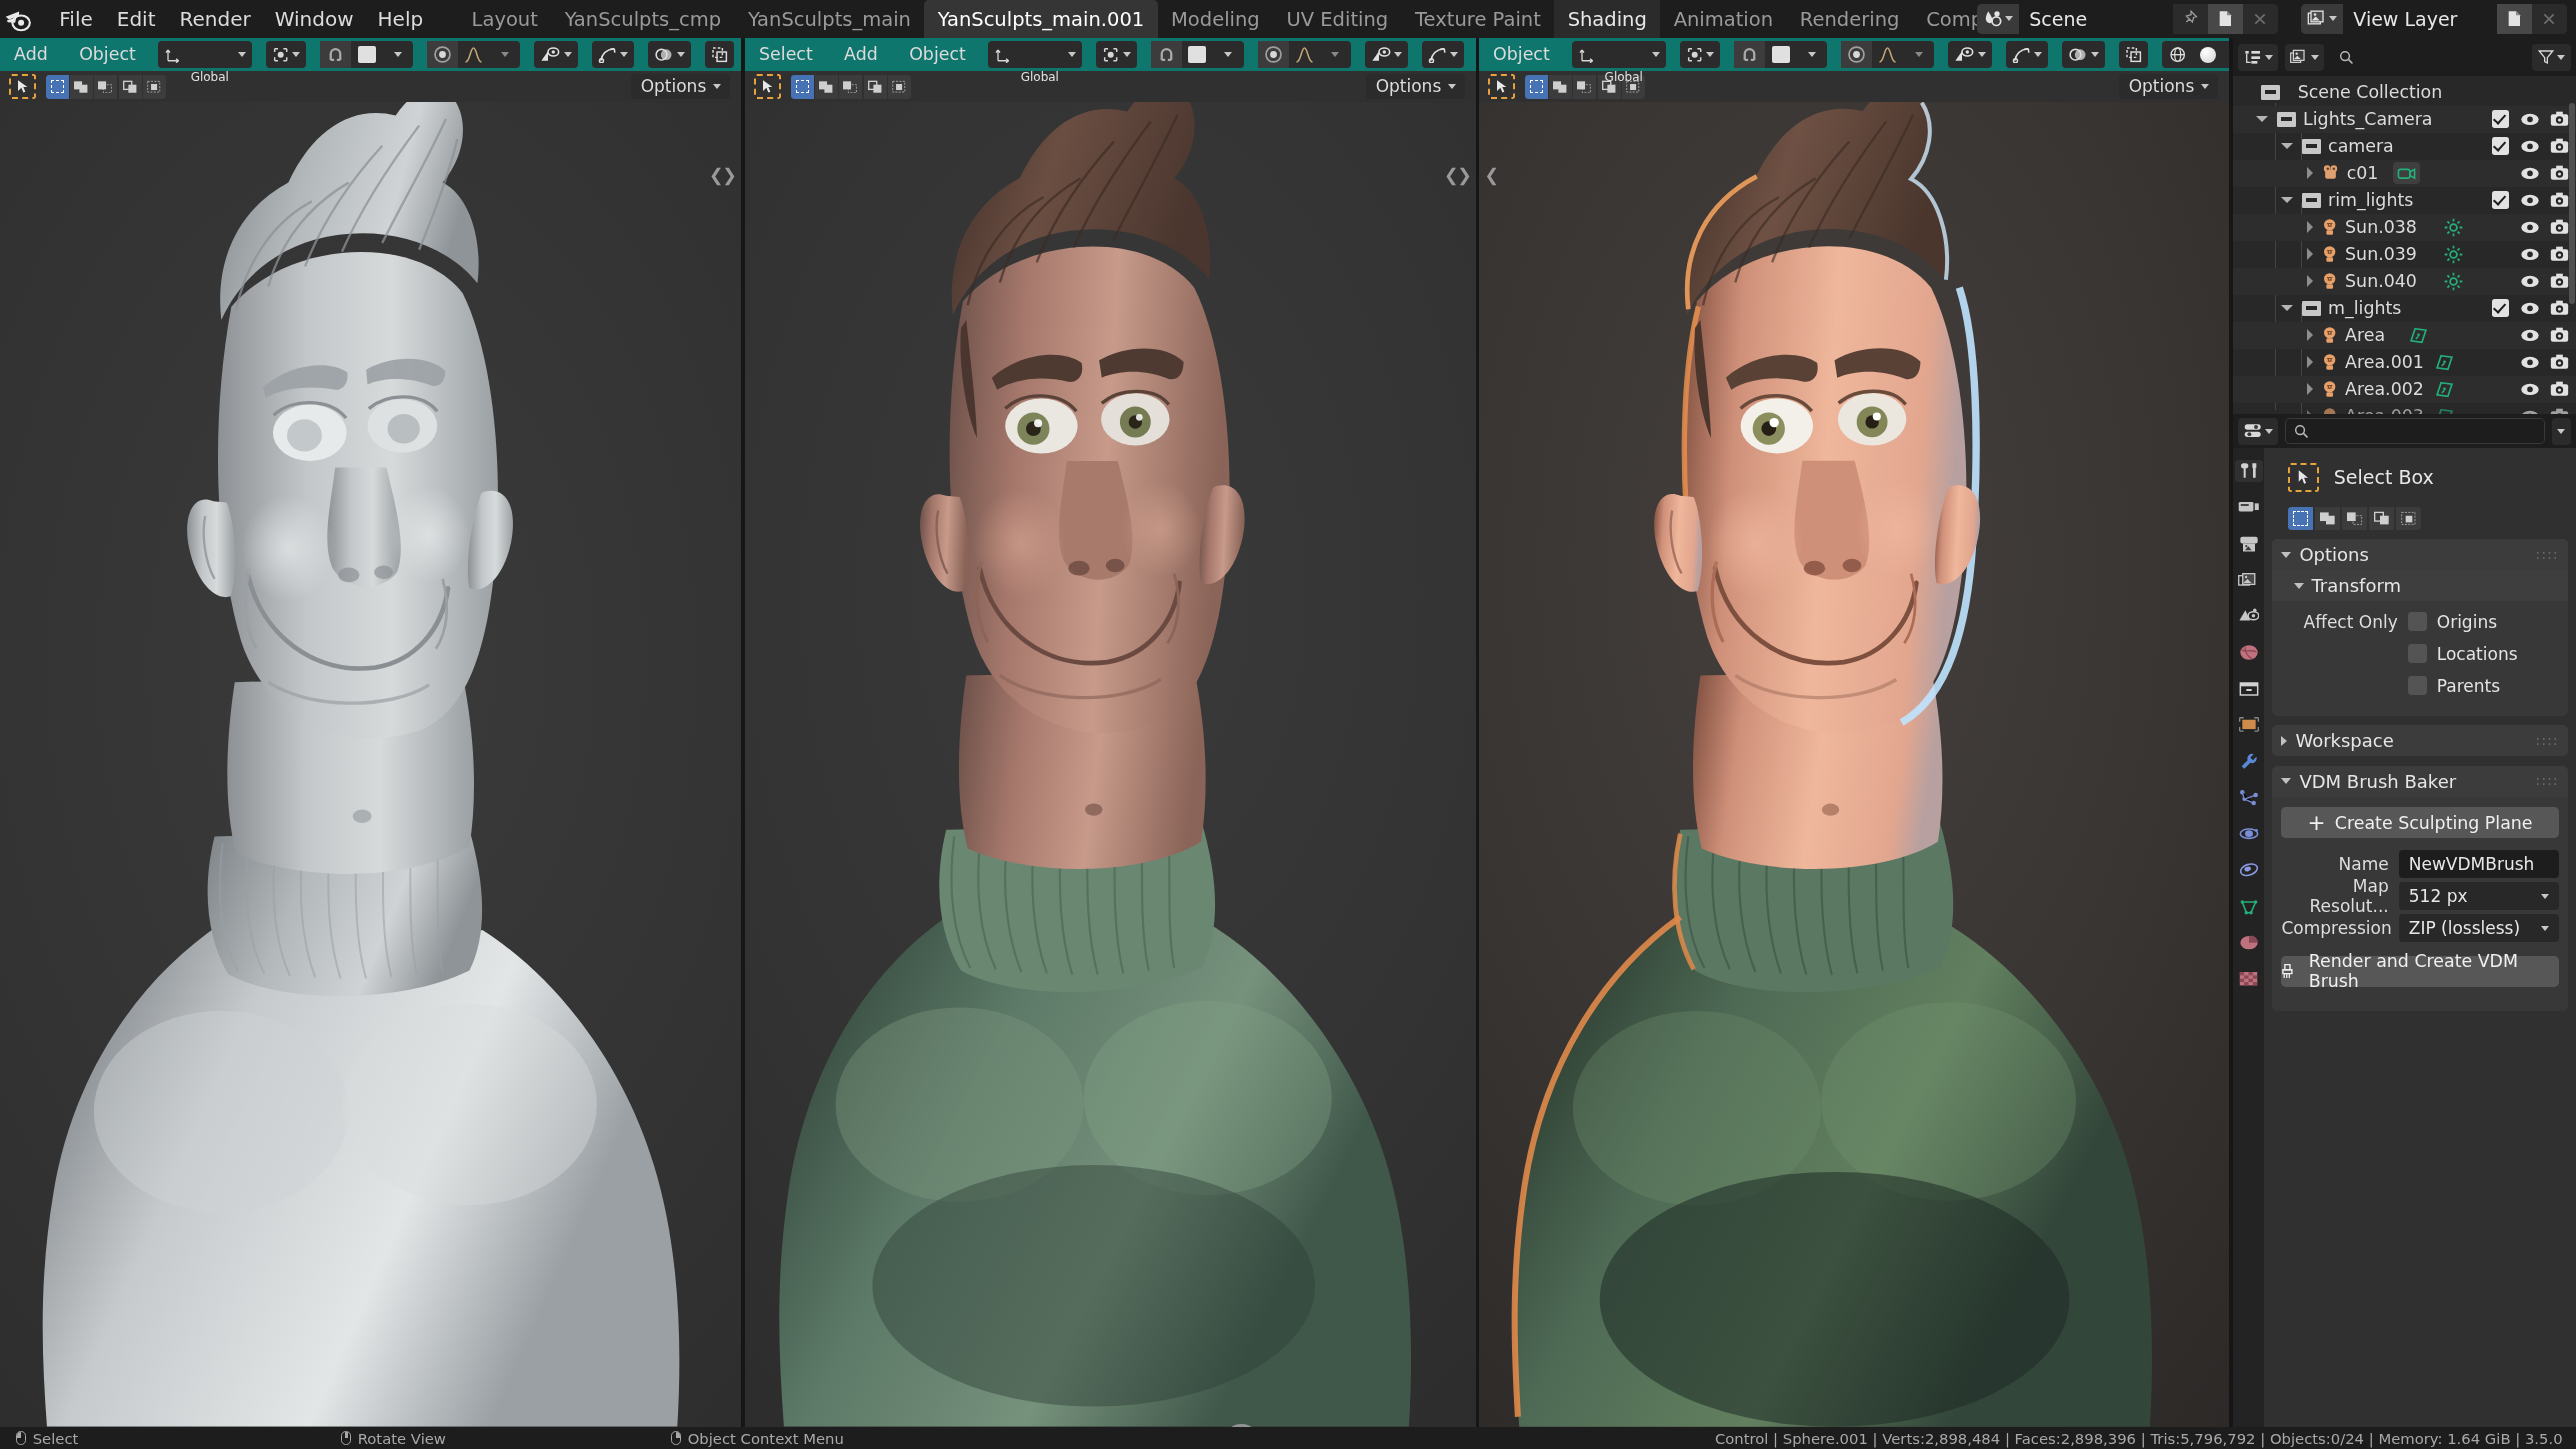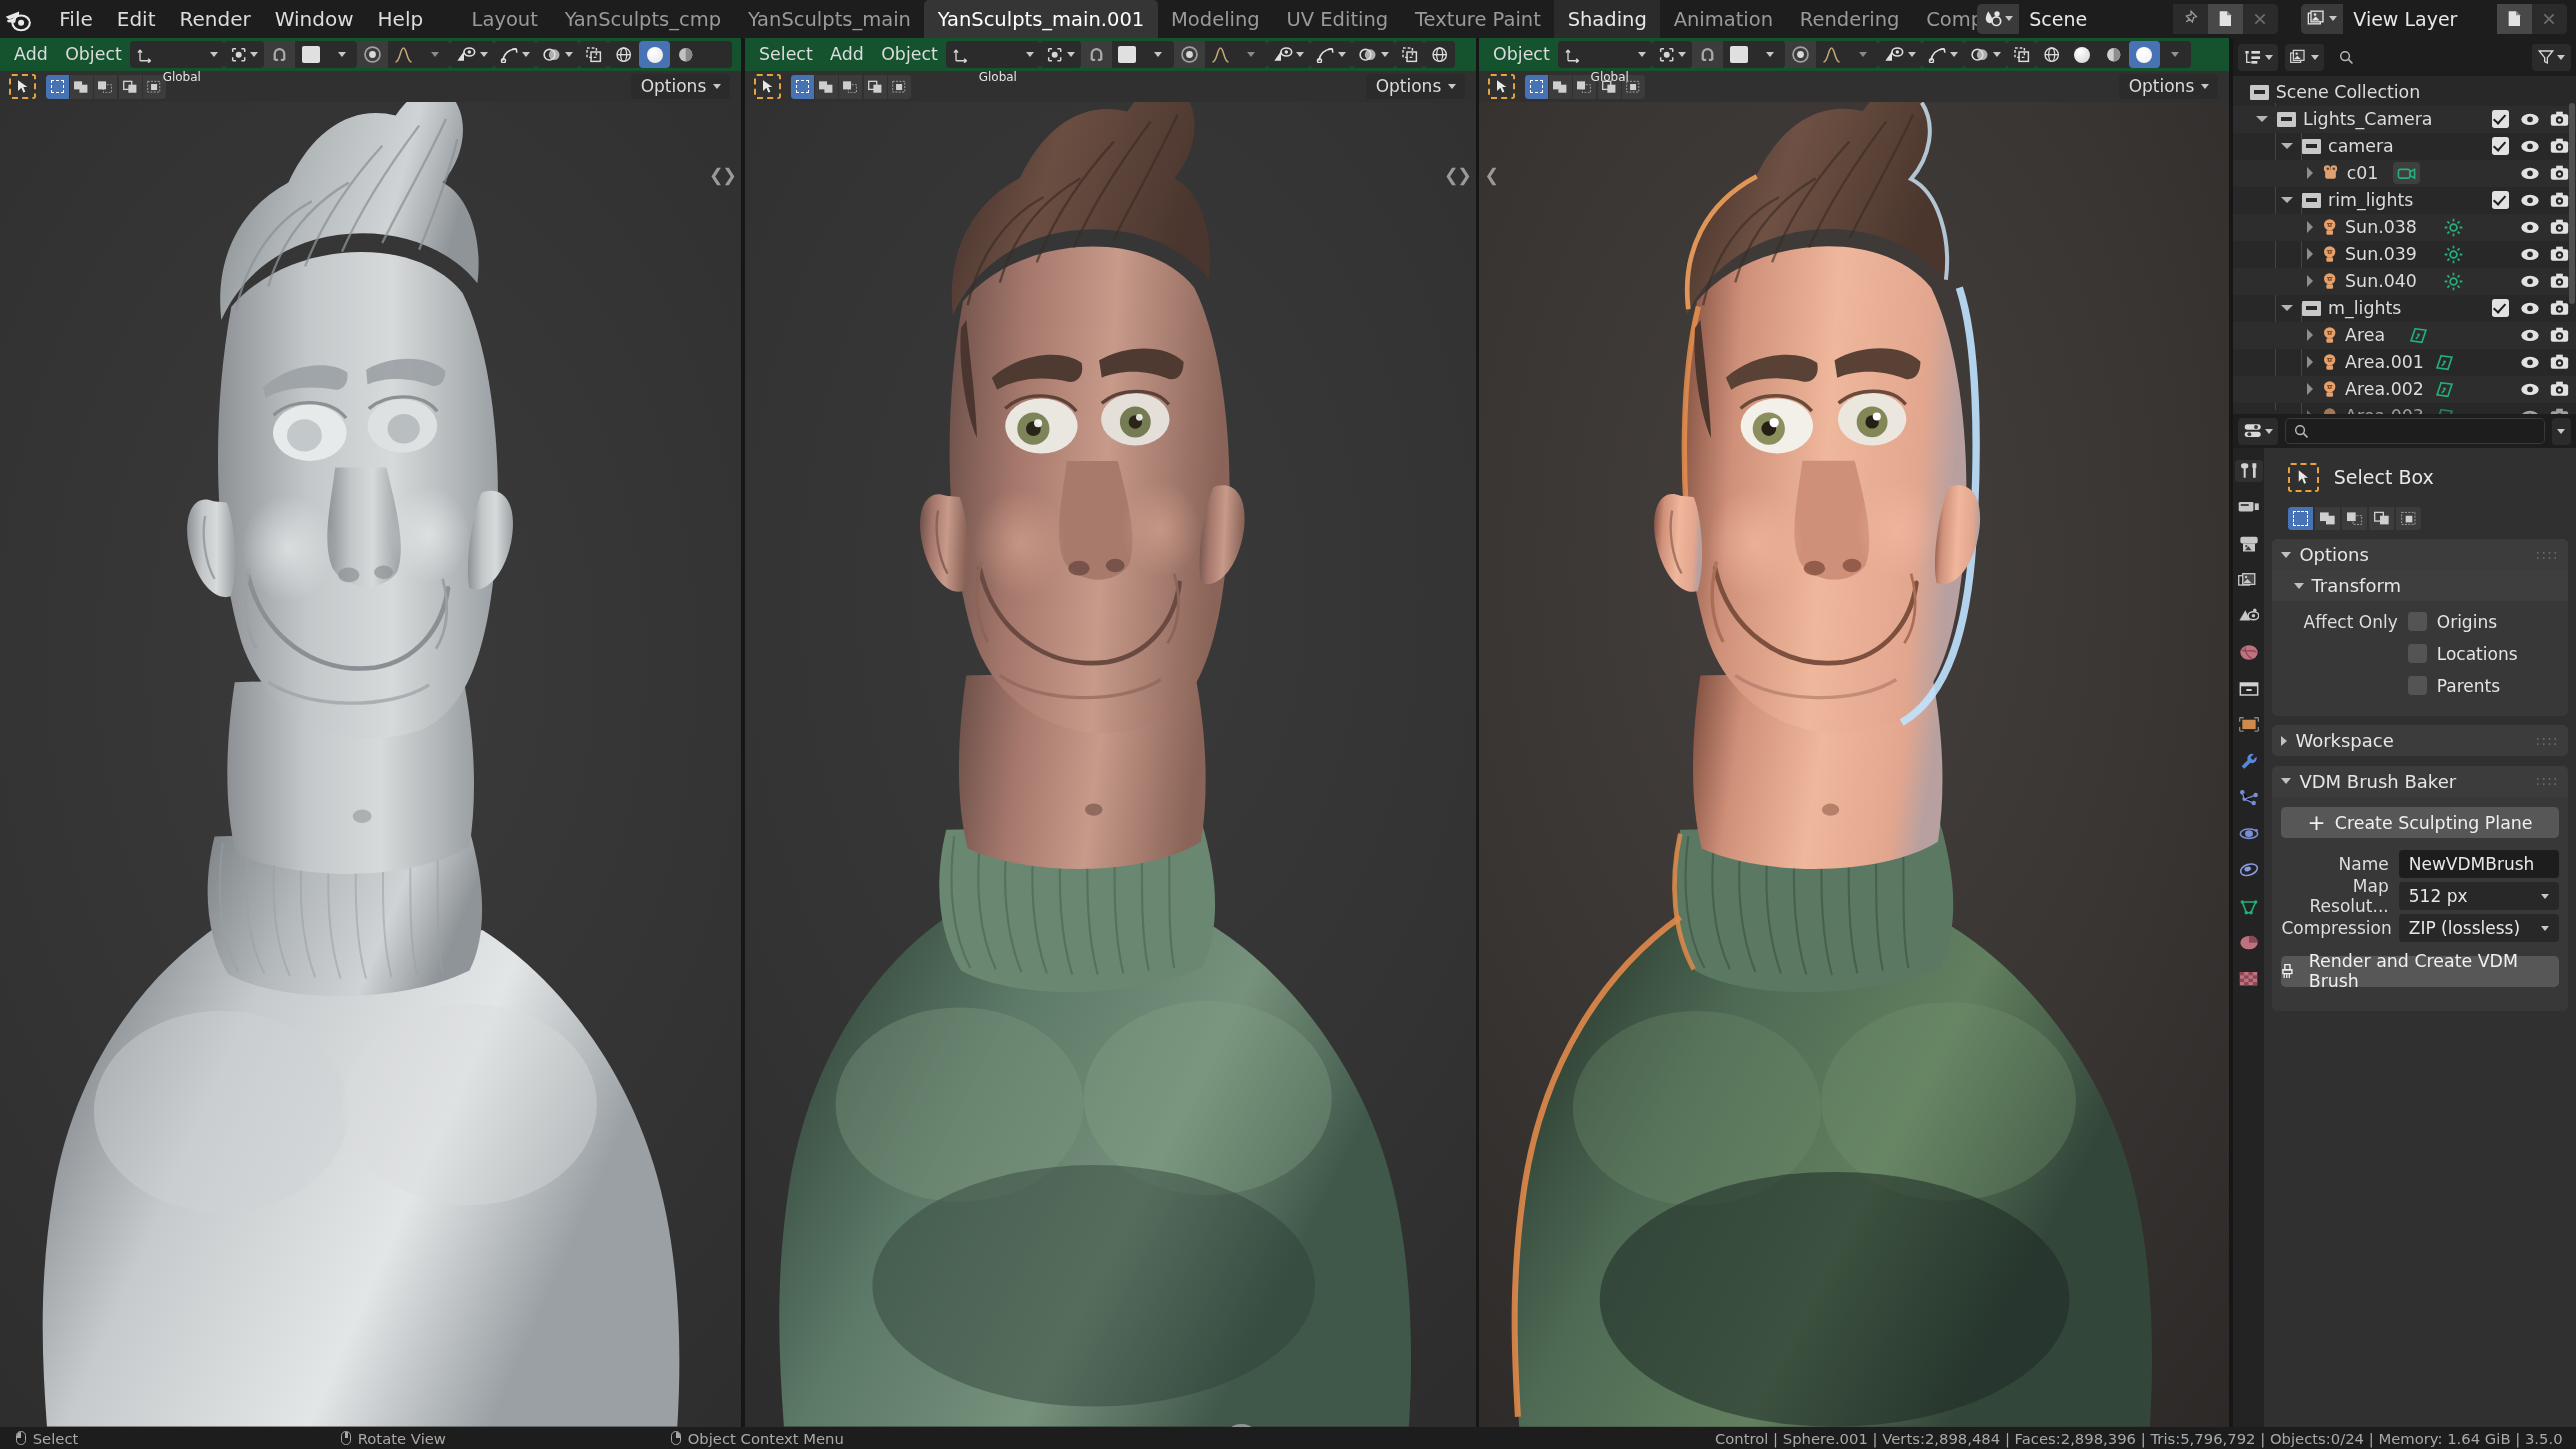--- a/index.html
+++ b/index.html
@@ -80,22 +80,22 @@
     position: absolute; top: 0; height: 1389px;
     background: #303030;
     overflow: hidden;
   }
   #vp1 { left: 0;    width: 741px; }
   #vp2 { left: 745px; width: 731px; }
   #vp3 { left: 1479px; width: 750px; }
 
   .vp-header {
     position: absolute; top: 0; left: 0; right: 0; height: 33px;
-    background: #14532d;
-    display: flex; align-items: center; padding-left: 5.4px; gap: 0;
+    background: #0f766e;
+    display: flex; align-items: center; padding-left: 5.4px; gap: 14px;
     z-index: 5;
   }
   .vh-btn {
     height: 27px; display: flex; align-items: center; justify-content: center;
     background: #2b2b2b; border-radius: 4px; padding: 0 6px; gap: 3.4px;
   }
   .vh-menu {
     font-size: 17.4px; color: #dcdcdc; padding: 0 8.7px; line-height: 27px;
     white-space: nowrap;
   }
@@ -1088,21 +1088,21 @@
           <div class="chev"></div>
         </div>
       </div>
 
       <div class="out-tree">
         <div class="tree-line" style="left:42px; top:27px; bottom:4px;"></div>
         <div class="tree-line" style="left:68px; top:52px; height:51px;"></div>
         <div class="tree-line" style="left:68px; top:127px; height:78px;"></div>
         <div class="tree-line" style="left:68px; top:228px; height:121px;"></div>
 
-        <div class="out-row" style="padding-left:17px;">
+        <div class="out-row" style="padding-left:28px;gap:11px;">
           <div class="coll-icon"></div>
           <span class="out-name">Scene Collection</span>
         </div>
 
         <div class="out-row alt" style="padding-left:23px;">
           <div class="tri-d"></div>
           <div class="coll-icon" style="margin-left:9.4px;"></div>
           <span class="out-name">Lights_Camera</span>
           <div class="out-icons">
             <div class="cbx"></div>

